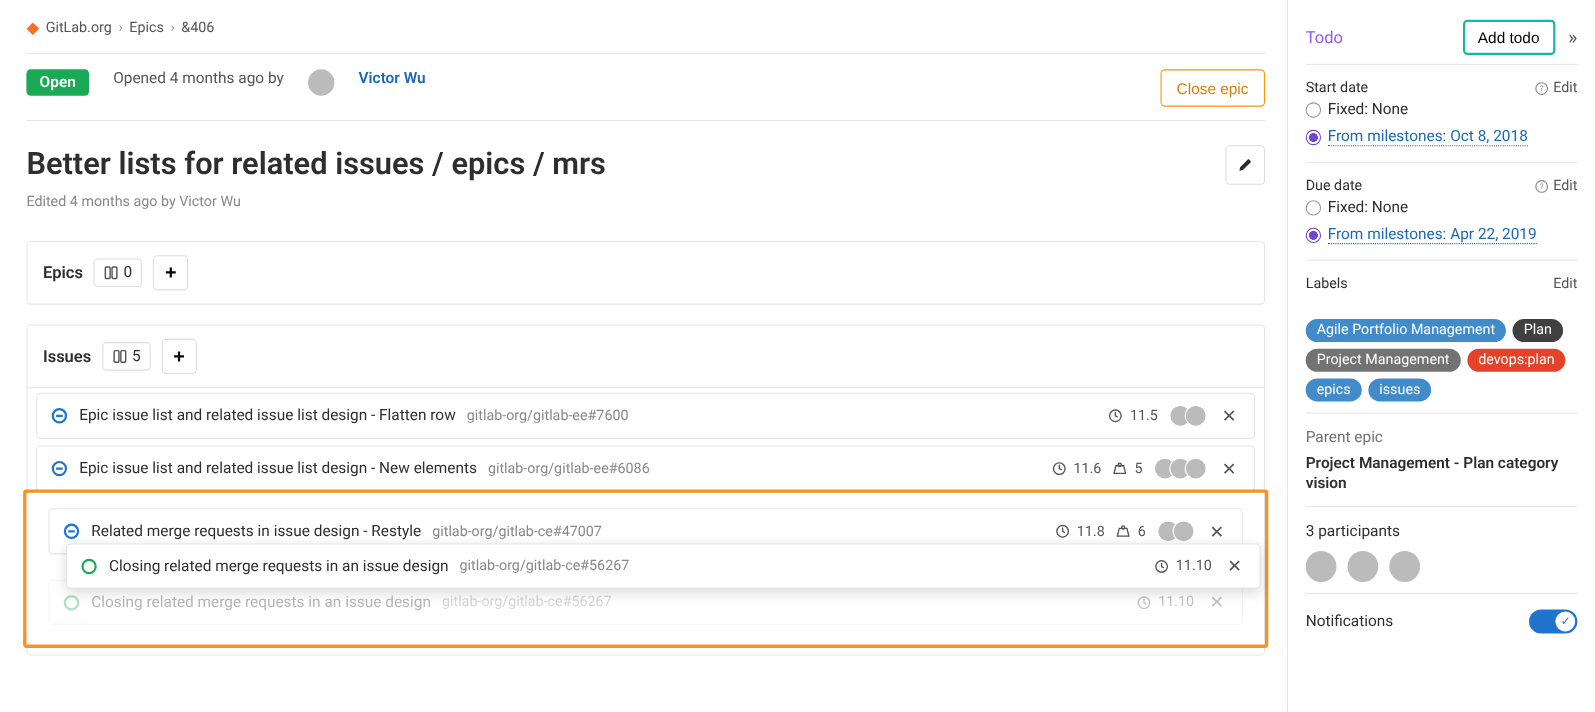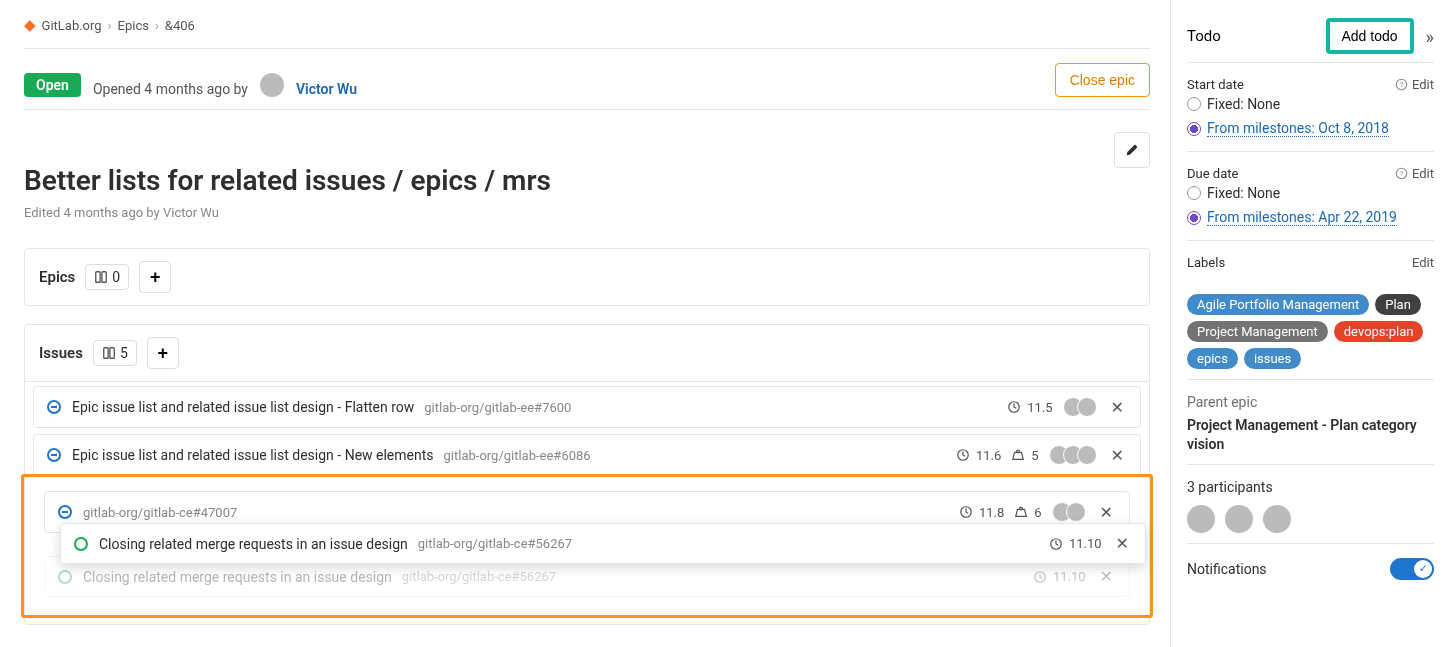--- a/index.html
+++ b/index.html
@@ -6,31 +6,31 @@
 body { font-family: -apple-system, BlinkMacSystemFont, "Segoe UI", Roboto, sans-serif; font-size: 14px; color: #2e2e2e; background: #fff; }
 .page { display: flex; width: 1450px; height: 647px; }
 .main { flex: 1; padding: 12px 20px 0 24px; overflow: hidden; }
 .sidebar { width: 280px; border-left: 1px solid #e5e5e5; padding: 10px 16px; }
 
 .breadcrumbs { display: flex; align-items: center; gap: 6px; padding: 4px 0 14px; font-size: 13px; color: #555; }
 .breadcrumbs .sep { color: #999; }
 .breadcrumbs .gl-icon { color: #fc6d26; font-size: 15px; }
 .hr { border: none; border-top: 1px solid #e5e5e5; margin: 0; }
 
-.status-row { display: flex; align-items: flex-end; gap: 12px; padding: 14px 0 12px; }
+.status-row { display: flex; align-items: flex-start; gap: 22px; padding: 14px 0 12px; }
 .state { background: #1aaa55; color: #fff; font-weight: 600; padding: 4px 12px; border-radius: 4px; font-size: 14px; }
 .opened-text { color: #555; }
 .author-link { color: #1b69b6; font-weight: 600; text-decoration: none; }
 .avatar { width: 24px; height: 24px; border-radius: 50%; background: #bbb; display: inline-block; }
 .avatar.sm { width: 20px; height: 20px; }
 .avatar.md { width: 28px; height: 28px; }
 .close-epic { margin-left: auto; border: 1px solid #fc9403; color: #de7e00; background: #fff; padding: 8px 14px; border-radius: 4px; font-size: 14px; cursor: pointer; }
 
 .title-row { display: flex; align-items: flex-start; padding: 22px 0 8px; }
-.title-row h1 { font-size: 28px; font-weight: 600; flex: 1; margin-top: 32px; }
+.title-row h1 { font-size: 28px; font-weight: 600; flex: 1; }
 .edit-btn { width: 36px; height: 36px; border: 1px solid #ddd; background: #fff; border-radius: 4px; cursor: pointer; display: flex; align-items: center; justify-content: center; }
 .edited-text { color: #888; font-size: 13px; margin-bottom: 28px; }
 
 .card { border: 1px solid #e5e5e5; border-radius: 4px; margin-bottom: 18px; }
 .card-head { display: flex; align-items: center; gap: 10px; padding: 12px 14px; border-bottom: 1px solid #e5e5e5; }
 .card.noborder .card-head { border-bottom: none; }
 .card-head .lbl { font-weight: 600; font-size: 15px; }
 .count-badge { display: inline-flex; align-items: center; gap: 4px; border: 1px solid #ddd; border-radius: 4px; padding: 4px 8px; font-size: 14px; }
 .plus-btn { width: 32px; height: 32px; border: 1px solid #ddd; background: #fff; border-radius: 4px; cursor: pointer; font-size: 18px; font-weight: 700; display: flex; align-items: center; justify-content: center; }
 
@@ -45,23 +45,23 @@
 .meta { display: flex; align-items: center; gap: 6px; color: #555; font-size: 13px; }
 .avatars-stack { display: flex; }
 .avatars-stack .avatar { margin-left: -6px; border: 1px solid #fff; }
 .avatars-stack .avatar:first-child { margin-left: 0; }
 .x-btn { color: #555; cursor: pointer; font-size: 16px; padding: 0 4px; }
 
 .highlight-box { border: 3px solid #f7941e; border-radius: 3px; position: relative; padding: 14px 0 12px; margin: -8px -12px 0 -12px; }
 .highlight-box .card-body { padding: 0 20px; }
 
 .sb-row { display: flex; align-items: center; padding: 8px 0; }
-.sb-row .sb-label { color: #000000; font-size: 15px; }
+.sb-row .sb-label { color: #8b5cf6; font-size: 15px; }
 .sb-row .sb-right { margin-left: auto; }
-.pill-btn { border: 4px solid #14b8a6; background: #fff; padding: 6px 12px; border-radius: 4px; cursor: pointer; font-size: 14px; }
+.pill-btn { border: 2px solid #14b8a6; background: #fff; padding: 6px 12px; border-radius: 4px; cursor: pointer; font-size: 14px; }
 .collapse-btn { font-size: 18px; color: #555; cursor: pointer; margin-left: 12px; }
 .sb-sec { border-top: 1px solid #e5e5e5; padding: 14px 0 10px; }
 .sb-sec .sb-head { display: flex; align-items: center; }
 .sb-sec .sb-head .sb-ttl { font-weight: 400; font-size: 13px; color: #2e2e2e; }
 .sb-sec .sb-head .sb-edit { margin-left: auto; color: #555; font-size: 13px; cursor: pointer; display: flex; align-items: center; gap: 4px; }
 .sb-opt { display: flex; align-items: center; gap: 6px; padding: 4px 0; font-size: 14px; }
 .sb-opt .radio { width: 14px; height: 14px; border: 1px solid #999; border-radius: 50%; }
 .sb-opt .radio.sel { border-color: #6e49cb; background: radial-gradient(#6e49cb 0 45%, #fff 50% 100%); }
 .sb-opt.selected { color: #1b69b6; }
 .dotted { border-bottom: 1px dotted #1b69b6; cursor: pointer; }
@@ -185,20 +185,21 @@
             </span>
     <span class="x-btn">✕</span>
   </div>
           <div class="highlight-box">
             <div class="card-body">
               <div class="issue-row ">
     <svg class="status-ico" viewBox="0 0 16 16">
                   <circle cx="8" cy="8" r="6" fill="none" stroke="#1f75cb" stroke-width="2"></circle>
                   <line x1="5" y1="8" x2="11" y2="8" stroke="#1f75cb" stroke-width="2"></line>
                 </svg>
+    <span class="issue-title">Related merge requests in issue design - Restyle</span>
     <span class="issue-ref">gitlab-org/gitlab-ce#47007</span>
     <span class="spacer"></span>
     <span class="meta">
                   <svg width="14" height="14" viewBox="0 0 16 16">
                     <circle cx="8" cy="8" r="6" fill="none" stroke="currentColor" stroke-width="1.4"></circle>
                     <path d="M8 4v4l2.5 1.5" fill="none" stroke="currentColor" stroke-width="1.4"></path>
                   </svg>
                   <span>11.8</span>
                 </span>
     <span class="meta">

